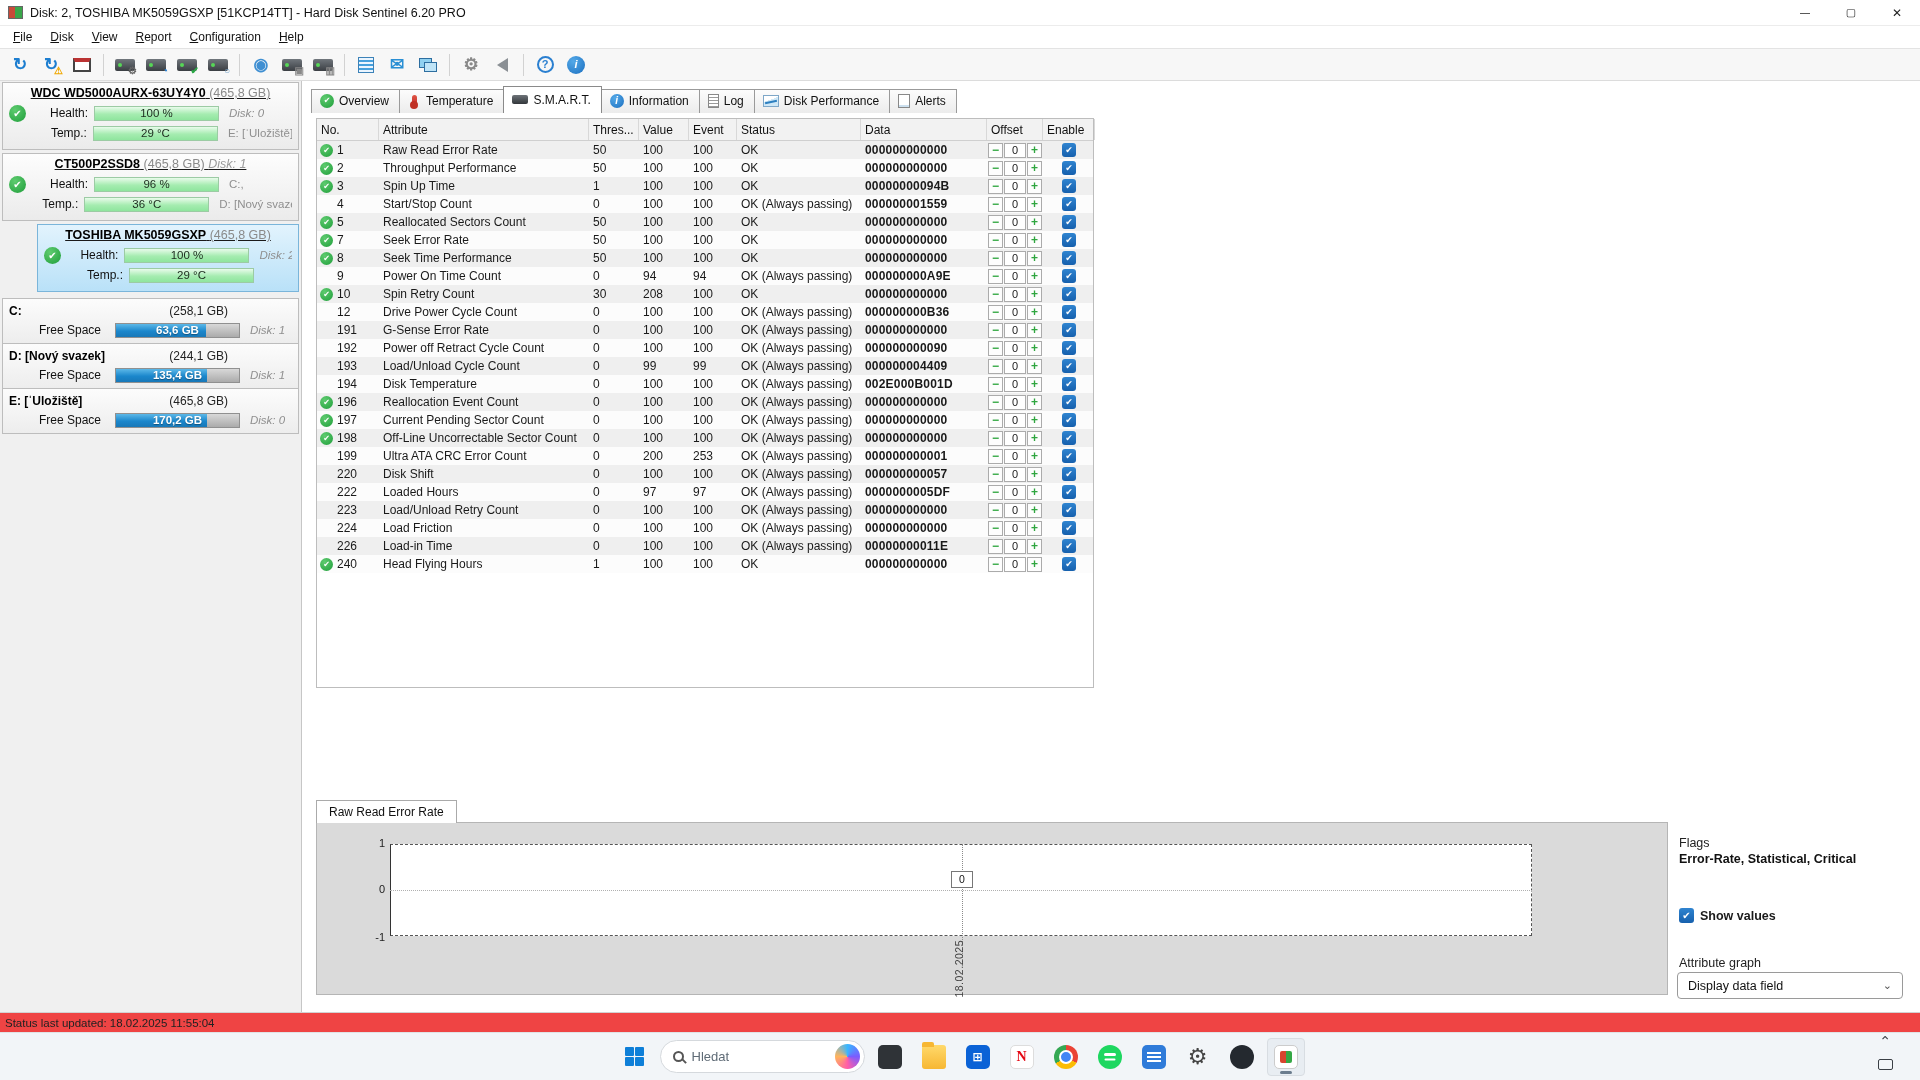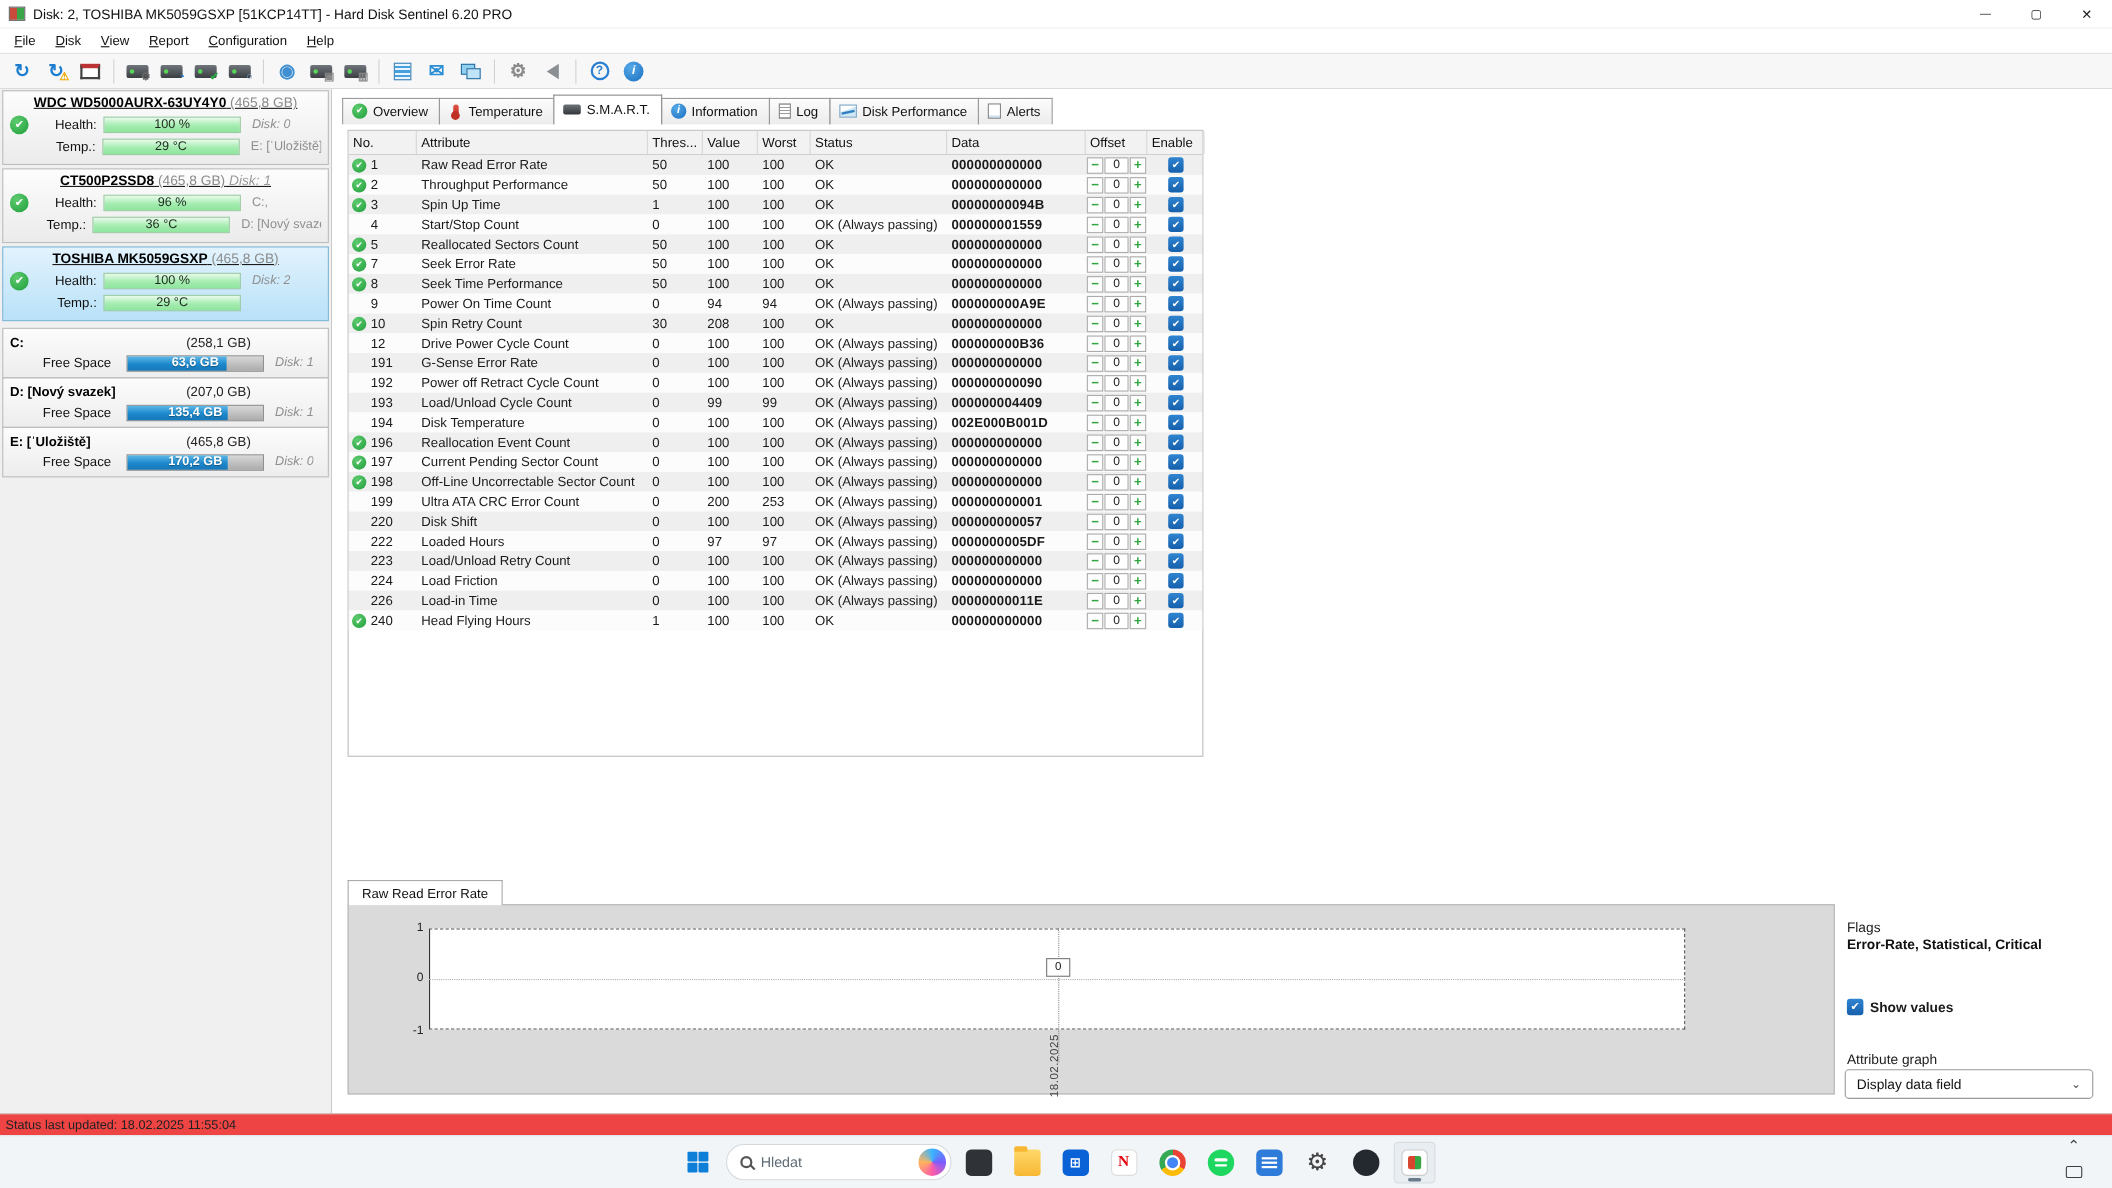--- a/index.html
+++ b/index.html
@@ -38,21 +38,21 @@
   .sh-circle-outline { width:17px; height:17px; border:2.5px solid #2a7fd0; border-radius:50%; display:flex; align-items:center; justify-content:center; font-size:11px; font-weight:bold; }
   .sh-circle-fill { width:18px; height:18px; background:radial-gradient(circle at 35% 30%,#54a9e8,#1b6fc0); border-radius:50%; display:flex; align-items:center; justify-content:center; font-size:11px; font-weight:bold; color:#fff !important; font-style:italic; }
 
   
   .main { position:absolute; top:81px; bottom:68px; left:0; right:0; display:flex; }
   .sidebar { width:302px; background:#f0f0f0; border-right:1px solid #c6c6c6; padding:1px 2px; overflow:hidden; }
   .content { flex:1; background:#fff; position:relative; }
 
   
   .disk-panel { height:68px; margin-bottom:3px; border:1px solid #bdbdbd; background:linear-gradient(#fdfdfd,#ebebeb); padding:3px 6px 0 6px; }
-  .disk-panel.selected { background:linear-gradient(#e2f3fd,#b9e1f8); border-color:#7ab5da; }
+  .disk-panel.selected { background:linear-gradient(#e2f3fd,#b9e1f8); border-color:#7ab5da;margin-left:35px; }
   .disk-title { text-align:center; font-size:12.5px; margin-bottom:3px; white-space:nowrap; overflow:hidden;text-decoration:underline; }
   .disk-title b { color:#000; }
   .disk-title .muted { color:#8a8a8a; }
   .disk-title .ital { color:#9a9a9a; font-style:italic; }
   .disk-row { display:flex; align-items:center; height:20px; font-size:12px; }
   .chk { display:inline-flex; align-items:center; justify-content:center; border-radius:50%; background:radial-gradient(circle at 35% 30%,#5ecb6f,#1f9e3a); color:#fff; font-weight:bold; flex:none; }
   .chk::before { content:"✔"; }
   .chk.big { width:17px; height:17px; font-size:10px; }
   .chk.sm { width:13px; height:13px; font-size:8px; margin-right:4px; }
   .chk-space { width:17px; flex:none; }
@@ -333,21 +333,21 @@
                 <span class="fill"></span>
                 <span class="btxt">63,6 GB</span>
               </span>
               <span class="row-right ital">Disk: 1</span>
             </div>
           </div>
 
           <div class="part-panel">
             <div class="part-top">
               <span class="part-label">D: [Nový svazek]</span>
-              <span class="part-size">(207,0 GB)</span>
+              <span class="part-size">(244,1 GB)</span>
             </div>
             <div class="part-bot">
               <span class="free-label">Free Space</span>
               <span class="bbar" style="--fill: 74%;">
                 <span class="fill"></span>
                 <span class="btxt">135,4 GB</span>
               </span>
               <span class="row-right ital">Disk: 1</span>
             </div>
           </div>
@@ -408,21 +408,21 @@
             <span>Alerts</span>
           </div>
         </div>
 
       <div class="smart-table">
         <div class="thead">
           <div>No.</div>
           <div>Attribute</div>
           <div>Thres...</div>
           <div>Value</div>
-          <div>Worst</div>
+          <div>Event</div>
           <div>Status</div>
           <div>Data</div>
           <div>Offset</div>
           <div>Enable</div>
         </div>
         <div>
 
             <div class="trow">
               <div class="c-no">
                 <span class="chk sm"></span>

